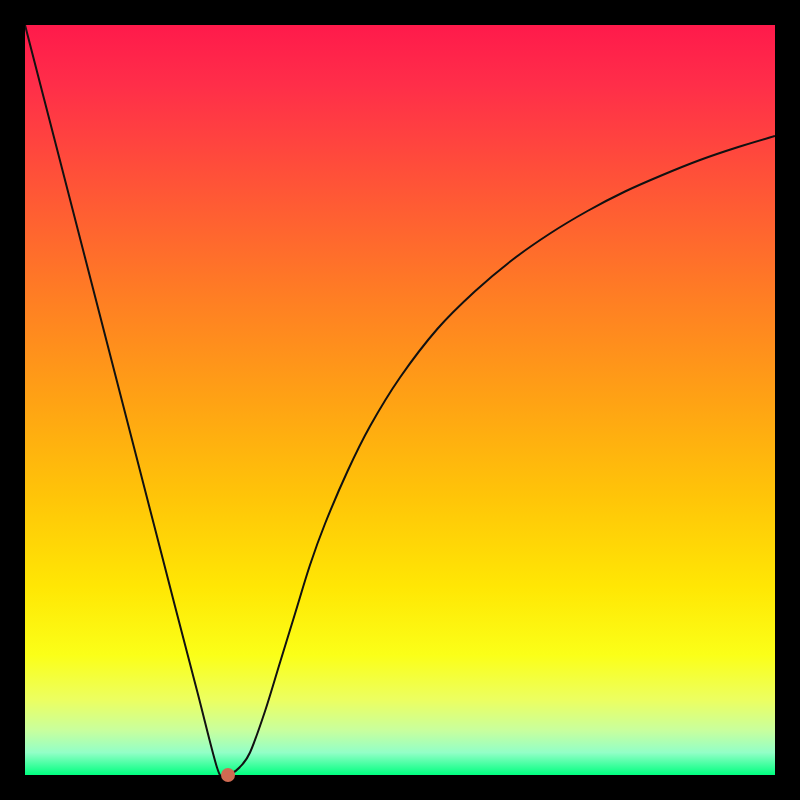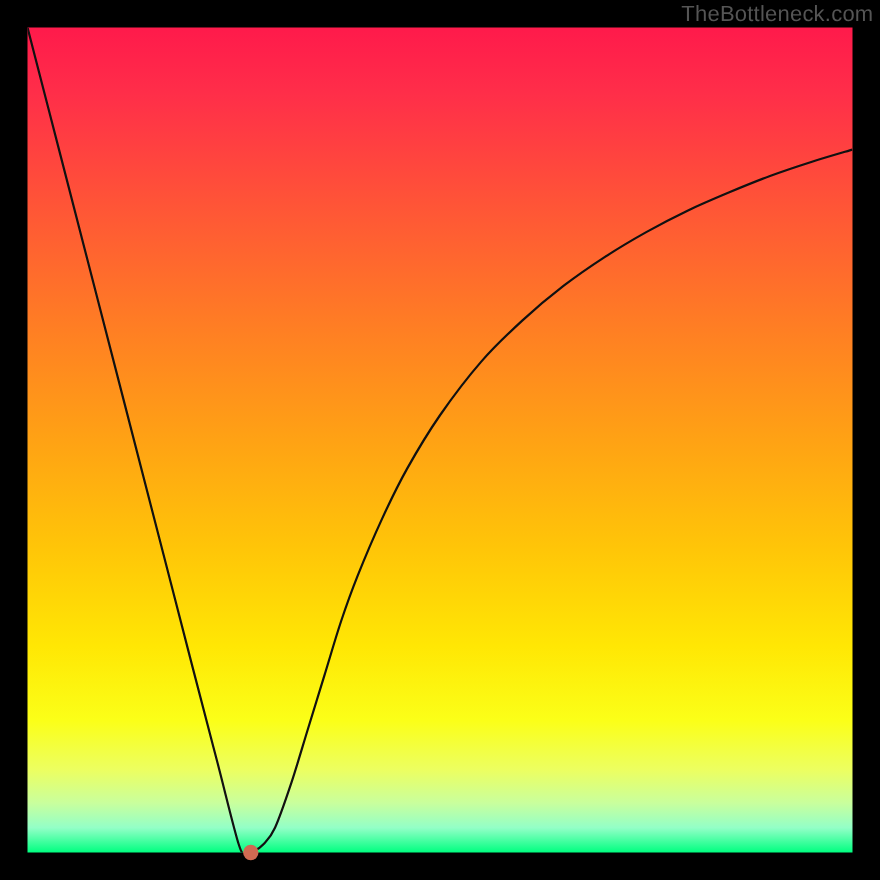--- a/index.html
+++ b/index.html
@@ -73,15 +73,14 @@
   <div class="plot-area">
 
     <svg class="plot-svg" viewBox="0 0 750 750" preserveAspectRatio="none">
       <path id="curve-path" d="M 0.00 0.00 C 5.00 19.38, 20.00 77.50, 30.00 116.25 C 40.00 155.00, 50.00 193.75, 60.00 232.50 C 70.00 271.25, 80.00 310.00, 90.00 348.75 C 100.00 387.50, 110.00 426.25, 120.00 465.00 C 130.00 503.75, 141.25 547.50, 150.00 581.25 C 158.75 615.00, 165.50 640.63, 172.50 667.50 C 179.50 694.38, 187.63 728.75, 192.00 742.50 C 196.38 756.25, 196.38 749.00, 198.75 750.00 C 201.13 751.00, 203.63 749.75, 206.25 748.50 C 208.88 747.25, 211.38 746.00, 214.50 742.50 C 217.63 739.00, 220.75 736.88, 225.00 727.50 C 229.25 718.13, 235.00 701.25, 240.00 686.25 C 245.00 671.25, 250.00 653.75, 255.00 637.50 C 260.00 621.25, 265.00 605.00, 270.00 588.75 C 275.00 572.50, 280.00 555.00, 285.00 540.00 C 290.00 525.00, 293.75 514.38, 300.00 498.75 C 306.25 483.13, 315.00 462.50, 322.50 446.25 C 330.00 430.00, 336.25 416.88, 345.00 401.25 C 353.75 385.63, 363.75 368.75, 375.00 352.50 C 386.25 336.25, 400.00 318.13, 412.50 303.75 C 425.00 289.38, 437.50 277.75, 450.00 266.25 C 462.50 254.75, 475.00 244.38, 487.50 234.75 C 500.00 225.13, 512.50 216.63, 525.00 208.50 C 537.50 200.38, 550.00 193.00, 562.50 186.00 C 575.00 179.00, 587.50 172.50, 600.00 166.50 C 612.50 160.50, 625.00 155.25, 637.50 150.00 C 650.00 144.75, 662.50 139.63, 675.00 135.00 C 687.50 130.37, 700.00 126.25, 712.50 122.25 C 725.00 118.25, 743.75 112.87, 750.00 111.00" fill="none" stroke="#111111" stroke-width="2"></path>
     </svg>
 
     <div id="min-marker" class="marker" style="left: 202.5px; top: 750px; background: rgb(208, 106, 82);"></div>
 
   </div>
 
-  <div class="watermark">TheBottleneck.com</div>
 
 </div>
 
 </body></html>

